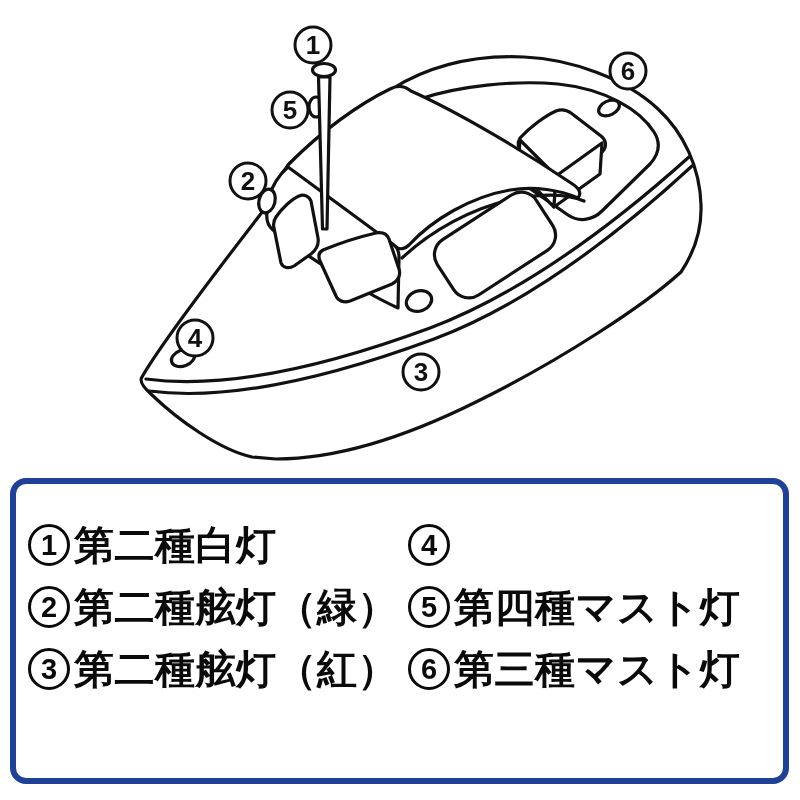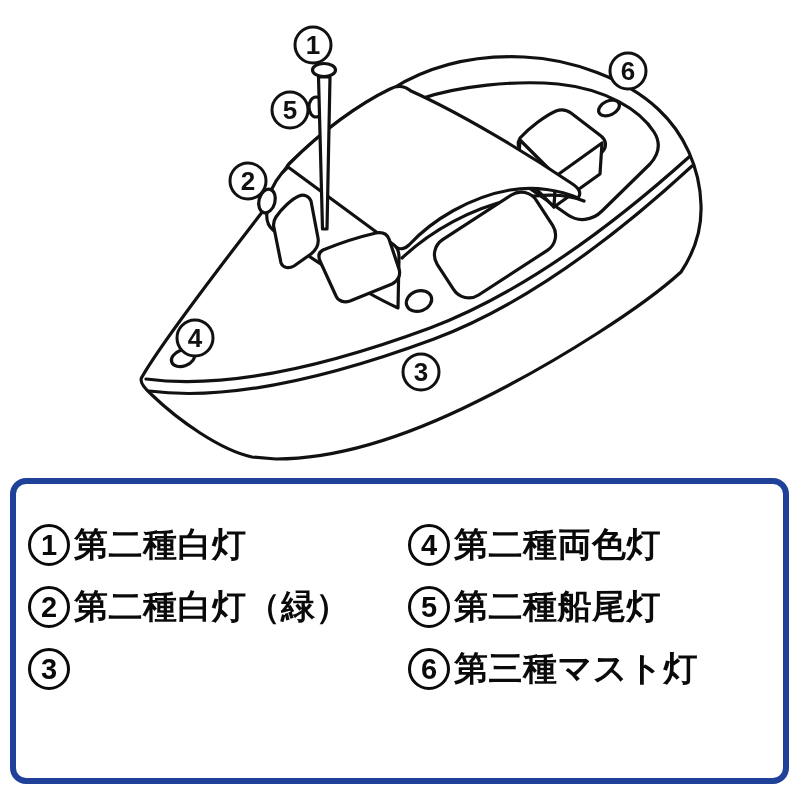--- a/index.html
+++ b/index.html
@@ -23,21 +23,21 @@
   .col1{left:12px;}
   .col2{left:392px;}
   .lrow{height:62px;display:flex;align-items:center;white-space:nowrap;}
   .num{
     width:42px;height:42px;box-sizing:border-box;border:3px solid #0a0a0a;border-radius:50%;
     display:inline-flex;align-items:center;justify-content:center;
     font-size:29px;font-weight:700;color:#0a0a0a;margin-right:4px;flex:0 0 auto;
     font-family:"Liberation Sans",sans-serif;
   }
   .num:empty{visibility:hidden;}
-  .txt{font-size:34px;font-weight:700;color:#0a0a0a;letter-spacing:0.5px;}
+  .txt{font-size:40px;font-weight:700;color:#0a0a0a;letter-spacing:0.5px;}
 </style>
 </head>
 <body>
 
 <div class="stage">
 
   <svg width="800" height="478" viewBox="0 0 800 478">
     <g class="draw">
       <path d="M142,377 C160,345 222,264 263,211 L268,204 C272,190 280,175 289,164
            C322,131 359,104 392,89 C432,64 478,55 524,57 C572,59 626,79 658,109
@@ -104,34 +104,34 @@
   </svg>
 
   <div class="legend">
     <div class="col col1">
       <div class="lrow">
         <span class="num">1</span>
         <span class="txt">第二種白灯</span>
       </div>
       <div class="lrow">
         <span class="num">2</span>
-        <span class="txt">第二種白灯（緑）</span>
+        <span class="txt">第二種舷灯（緑）</span>
       </div>
       <div class="lrow">
         <span class="num">3</span>
+        <span class="txt">第二種舷灯（紅）</span>
       </div>
     </div>
     <div class="col col2">
       <div class="lrow">
         <span class="num">4</span>
-        <span class="txt">第二種両色灯</span>
       </div>
       <div class="lrow">
         <span class="num">5</span>
-        <span class="txt">第二種船尾灯</span>
+        <span class="txt">第四種マスト灯</span>
       </div>
       <div class="lrow">
         <span class="num">6</span>
         <span class="txt">第三種マスト灯</span>
       </div>
     </div>
   </div>
 
 </div>
 

